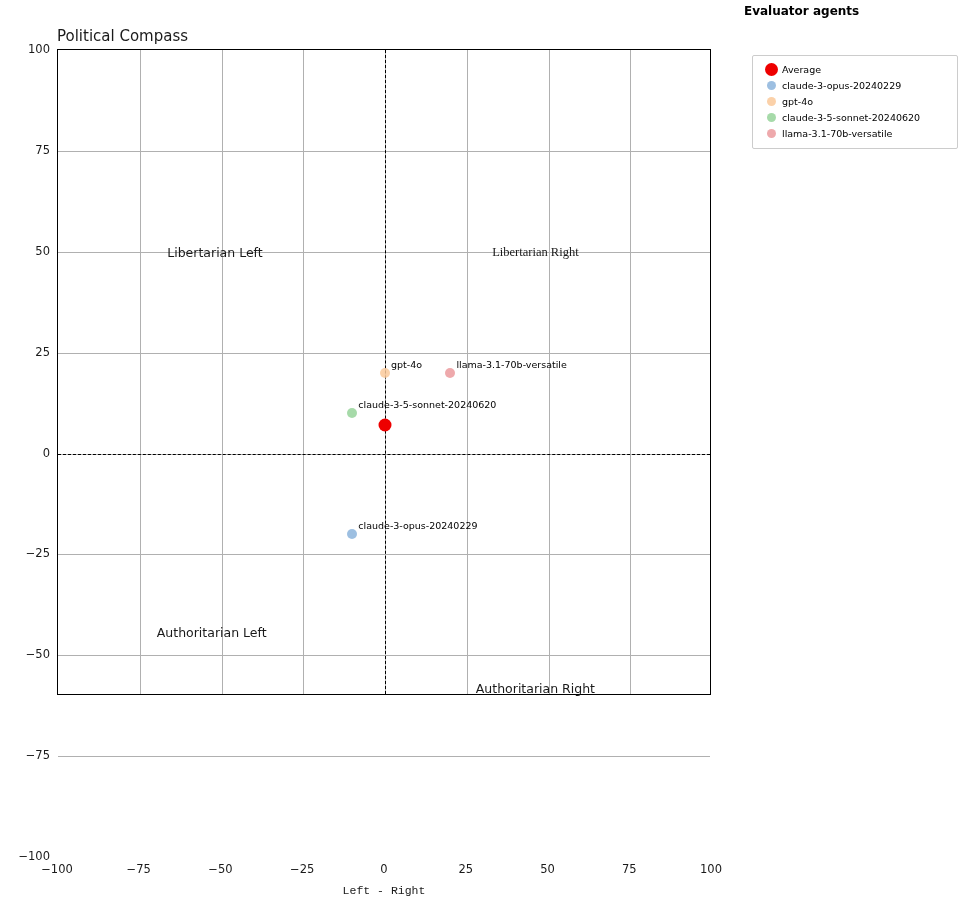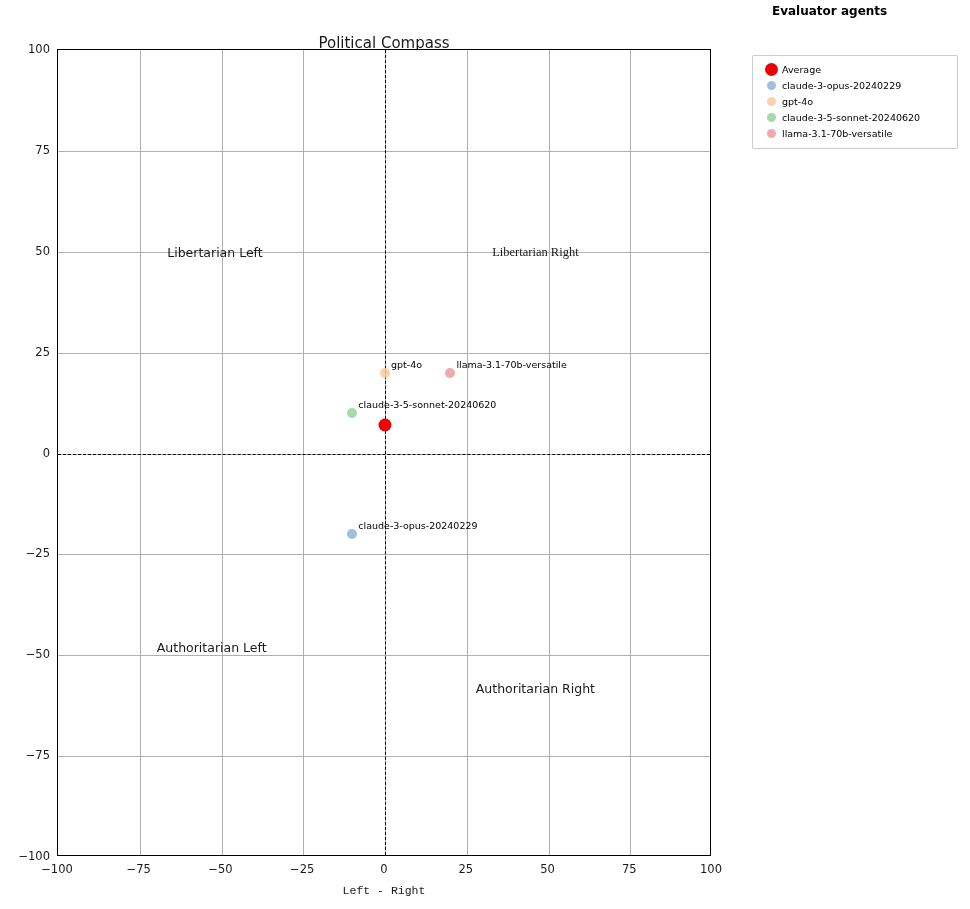--- a/index.html
+++ b/index.html
@@ -23,32 +23,32 @@
     width: 970px;
     height: 909px;
   }
 
   
   #plot-area {
     position: absolute;
     left: 57px;
     top: 49px;
     width: 654px;
-    height: 807px;
+    height: 646px;
     border: 1px solid #000000;
     box-sizing: border-box;
     background: #ffffff;
   }
 
   #plot-title {
     position: absolute;
     left: 57px;
-    top: 34px;
+    top: 27px;
     width: 654px;
-    text-align: center;
+    text-align: left;
     font-size: 15px;
     color: #1a1a1a;
   }
 
   .gridline-v, .gridline-h {
     position: absolute;
     background: #b0b0b0;
   }
   .gridline-v { width: 1px; top: 0; bottom: 0; }
   .gridline-h { height: 1px; left: 0; right: 0; }
@@ -120,21 +120,20 @@
 
   
   #legend-title {
     position: absolute;
     left: 744px;
     top: 4px;
     font-size: 12px;
     font-weight: bold;
     color: #000000;
     white-space: nowrap;
-    margin-left: 28px;
   }
   #legend-box {
     position: absolute;
     left: 752px;
     top: 55px;
     width: 206px;
     border: 1px solid #cccccc;
     border-radius: 2px;
     background: #ffffff;
     padding: 5px 0 6px 7px;
@@ -183,21 +182,21 @@
       <div class="gridline-h" style="top: 605.25px;"></div>
       <div class="gridline-h" style="top: 504.375px;"></div>
       <div class="gridline-h" style="top: 403.5px;"></div>
       <div class="gridline-h" style="top: 302.625px;"></div>
       <div class="gridline-h" style="top: 201.75px;"></div>
       <div class="gridline-h" style="top: 100.875px;"></div>
       <div class="axisline-v" style="left: 327px;"></div>
       <div class="axisline-h" style="top: 403.5px;"></div>
       <div class="quad-label" style="left: 156.96px; top: 201.75px;">Libertarian Left</div>
       <div class="quad-label" style="left: 477.42px; top: 201.75px; font-family: Liberation Serif, serif;">Libertarian Right</div>
-      <div class="quad-label" style="left: 153.69px; top: 597px;">Authoritarian Left</div>
+      <div class="quad-label" style="left: 153.69px; top: 582px;">Authoritarian Left</div>
       <div class="quad-label" style="left: 477.42px; top: 638px;">Authoritarian Right</div>
       <div class="pt" title="Average" style="left: 327px; top: 375.255px; width: 13px; height: 13px; background: rgb(238, 0, 0); opacity: 1;"></div>
       <div class="pt" title="claude-3-opus-20240229" style="left: 294.3px; top: 484.2px; width: 10px; height: 10px; background: rgb(140, 180, 220); opacity: 0.85;"></div>
       <div class="pt-label" style="left: 300.3px; top: 475.2px;">claude-3-opus-20240229</div>
       <div class="pt" title="gpt-4o" style="left: 327px; top: 322.8px; width: 10px; height: 10px; background: rgb(250, 201, 154); opacity: 0.85;"></div>
       <div class="pt-label" style="left: 333px; top: 313.8px;">gpt-4o</div>
       <div class="pt" title="claude-3-5-sonnet-20240620" style="left: 294.3px; top: 363.15px; width: 10px; height: 10px; background: rgb(151, 212, 154); opacity: 0.85;"></div>
       <div class="pt-label" style="left: 300.3px; top: 354.15px;">claude-3-5-sonnet-20240620</div>
       <div class="pt" title="llama-3.1-70b-versatile" style="left: 392.4px; top: 322.8px; width: 10px; height: 10px; background: rgb(235, 154, 157); opacity: 0.85;"></div>
       <div class="pt-label" style="left: 398.4px; top: 313.8px;">llama-3.1-70b-versatile</div>

